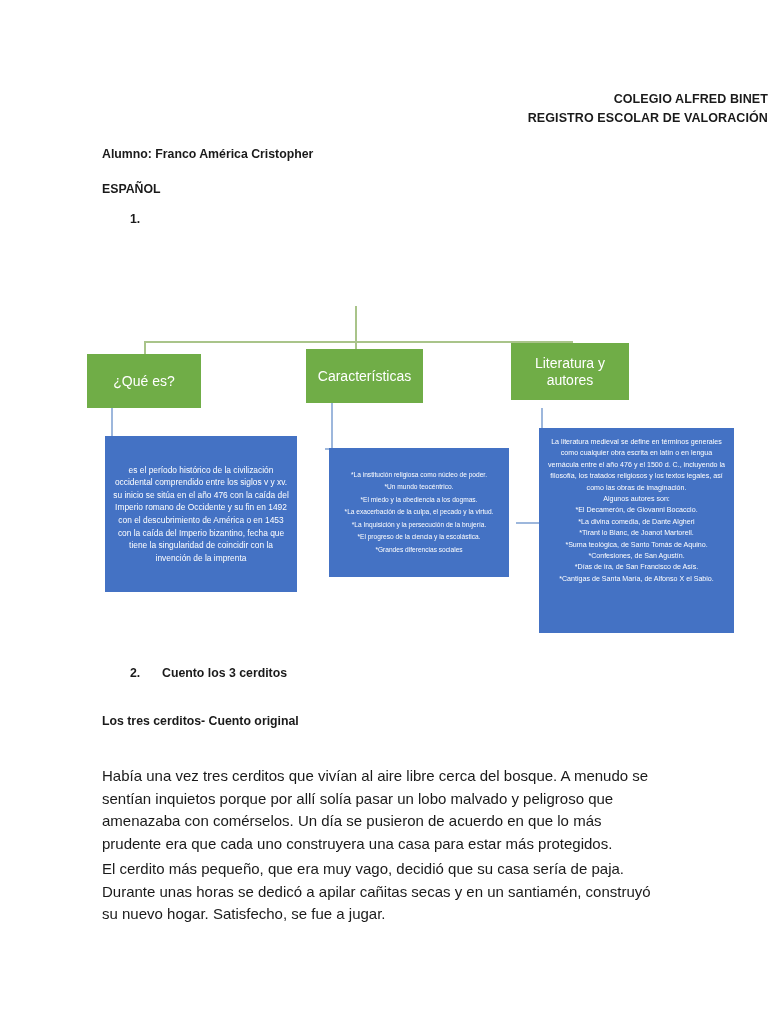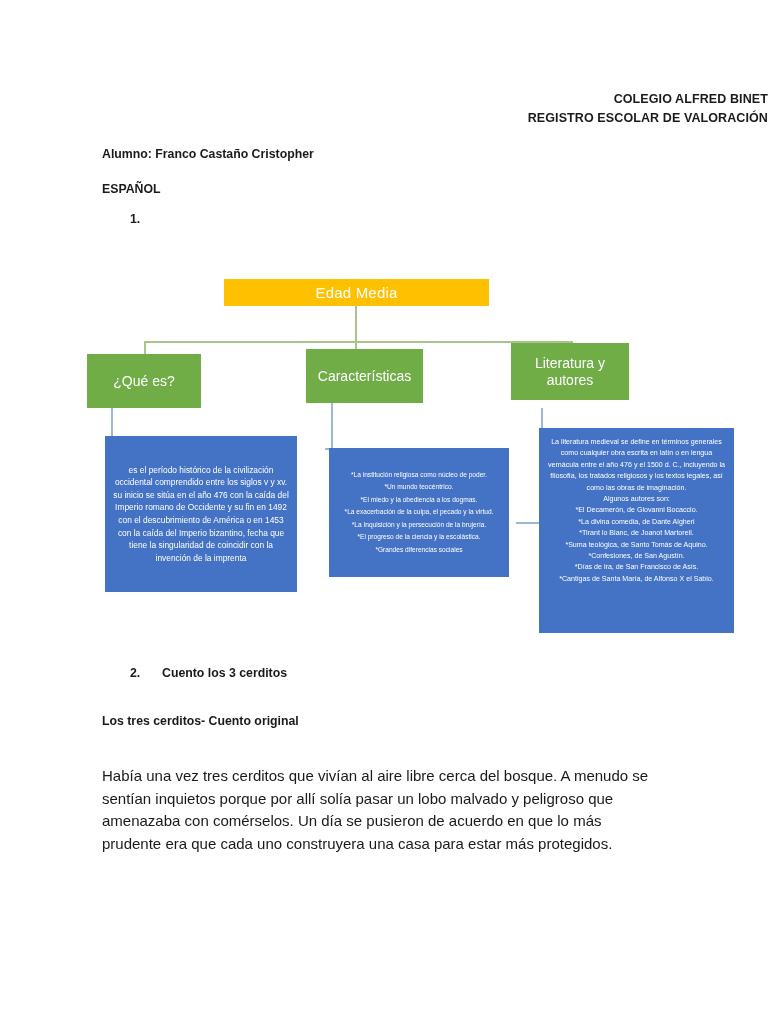--- a/index.html
+++ b/index.html
@@ -165,44 +165,41 @@
 </head>
 <body>
 
 <div class="page">
 
   <div class="doc-header">
     <div class="line">COLEGIO ALFRED BINET</div>
     <div class="line">REGISTRO ESCOLAR DE VALORACIÓN</div>
   </div>
 
-  <div class="tx bold student">Alumno: Franco Castaño Cristopher</div>
+  <div class="tx bold student">Alumno: Franco América Cristopher</div>
   <div class="tx bold subject">ESPAÑOL</div>
 
   <div class="numitem item1">
     <span class="num">1.</span>
   </div>
 
   <div class="map">
 
     <div class="conn c-root-v"></div>
     <div class="conn c-span-h"></div>
     <div class="conn c-drop-1"></div>
     <div class="conn c-drop-2"></div>
     <div class="conn c-drop-3"></div>
 
     <div class="conn conn-blue c-b1-v"></div>
     <div class="conn conn-blue c-b2-v"></div>
     <div class="conn conn-blue c-b2-h"></div>
     <div class="conn conn-blue c-b3-v"></div>
     <div class="conn conn-blue c-b3-h"></div>
 
-    <div class="node node-root">
-      <span>Edad Media</span>
-    </div>
 
     <div class="node node-green node-g1">
       <span>¿Qué es?</span>
     </div>
     <div class="node node-green node-g2">
       <span>Características</span>
     </div>
     <div class="node node-green node-g3">
       <span>Literatura y autores</span>
     </div>
@@ -239,14 +236,15 @@
   </div>
 
   <div class="numitem item2">
     <span class="num">2.</span>
     <span>Cuento los 3 cerditos</span>
   </div>
 
   <div class="tx bold subhead">Los tres cerditos- Cuento original</div>
 
   <div class="para para1">Había una vez tres cerditos que vivían al aire libre cerca del bosque. A menudo se sentían inquietos porque por allí solía pasar un lobo malvado y peligroso que amenazaba con comérselos. Un día se pusieron de acuerdo en que lo más prudente era que cada uno construyera una casa para estar más protegidos.</div>
+  <div class="para para2">El cerdito más pequeño, que era muy vago, decidió que su casa sería de paja. Durante unas horas se dedicó a apilar cañitas secas y en un santiamén, construyó su nuevo hogar. Satisfecho, se fue a jugar.</div>
 
 </div>
 
 </body></html>

